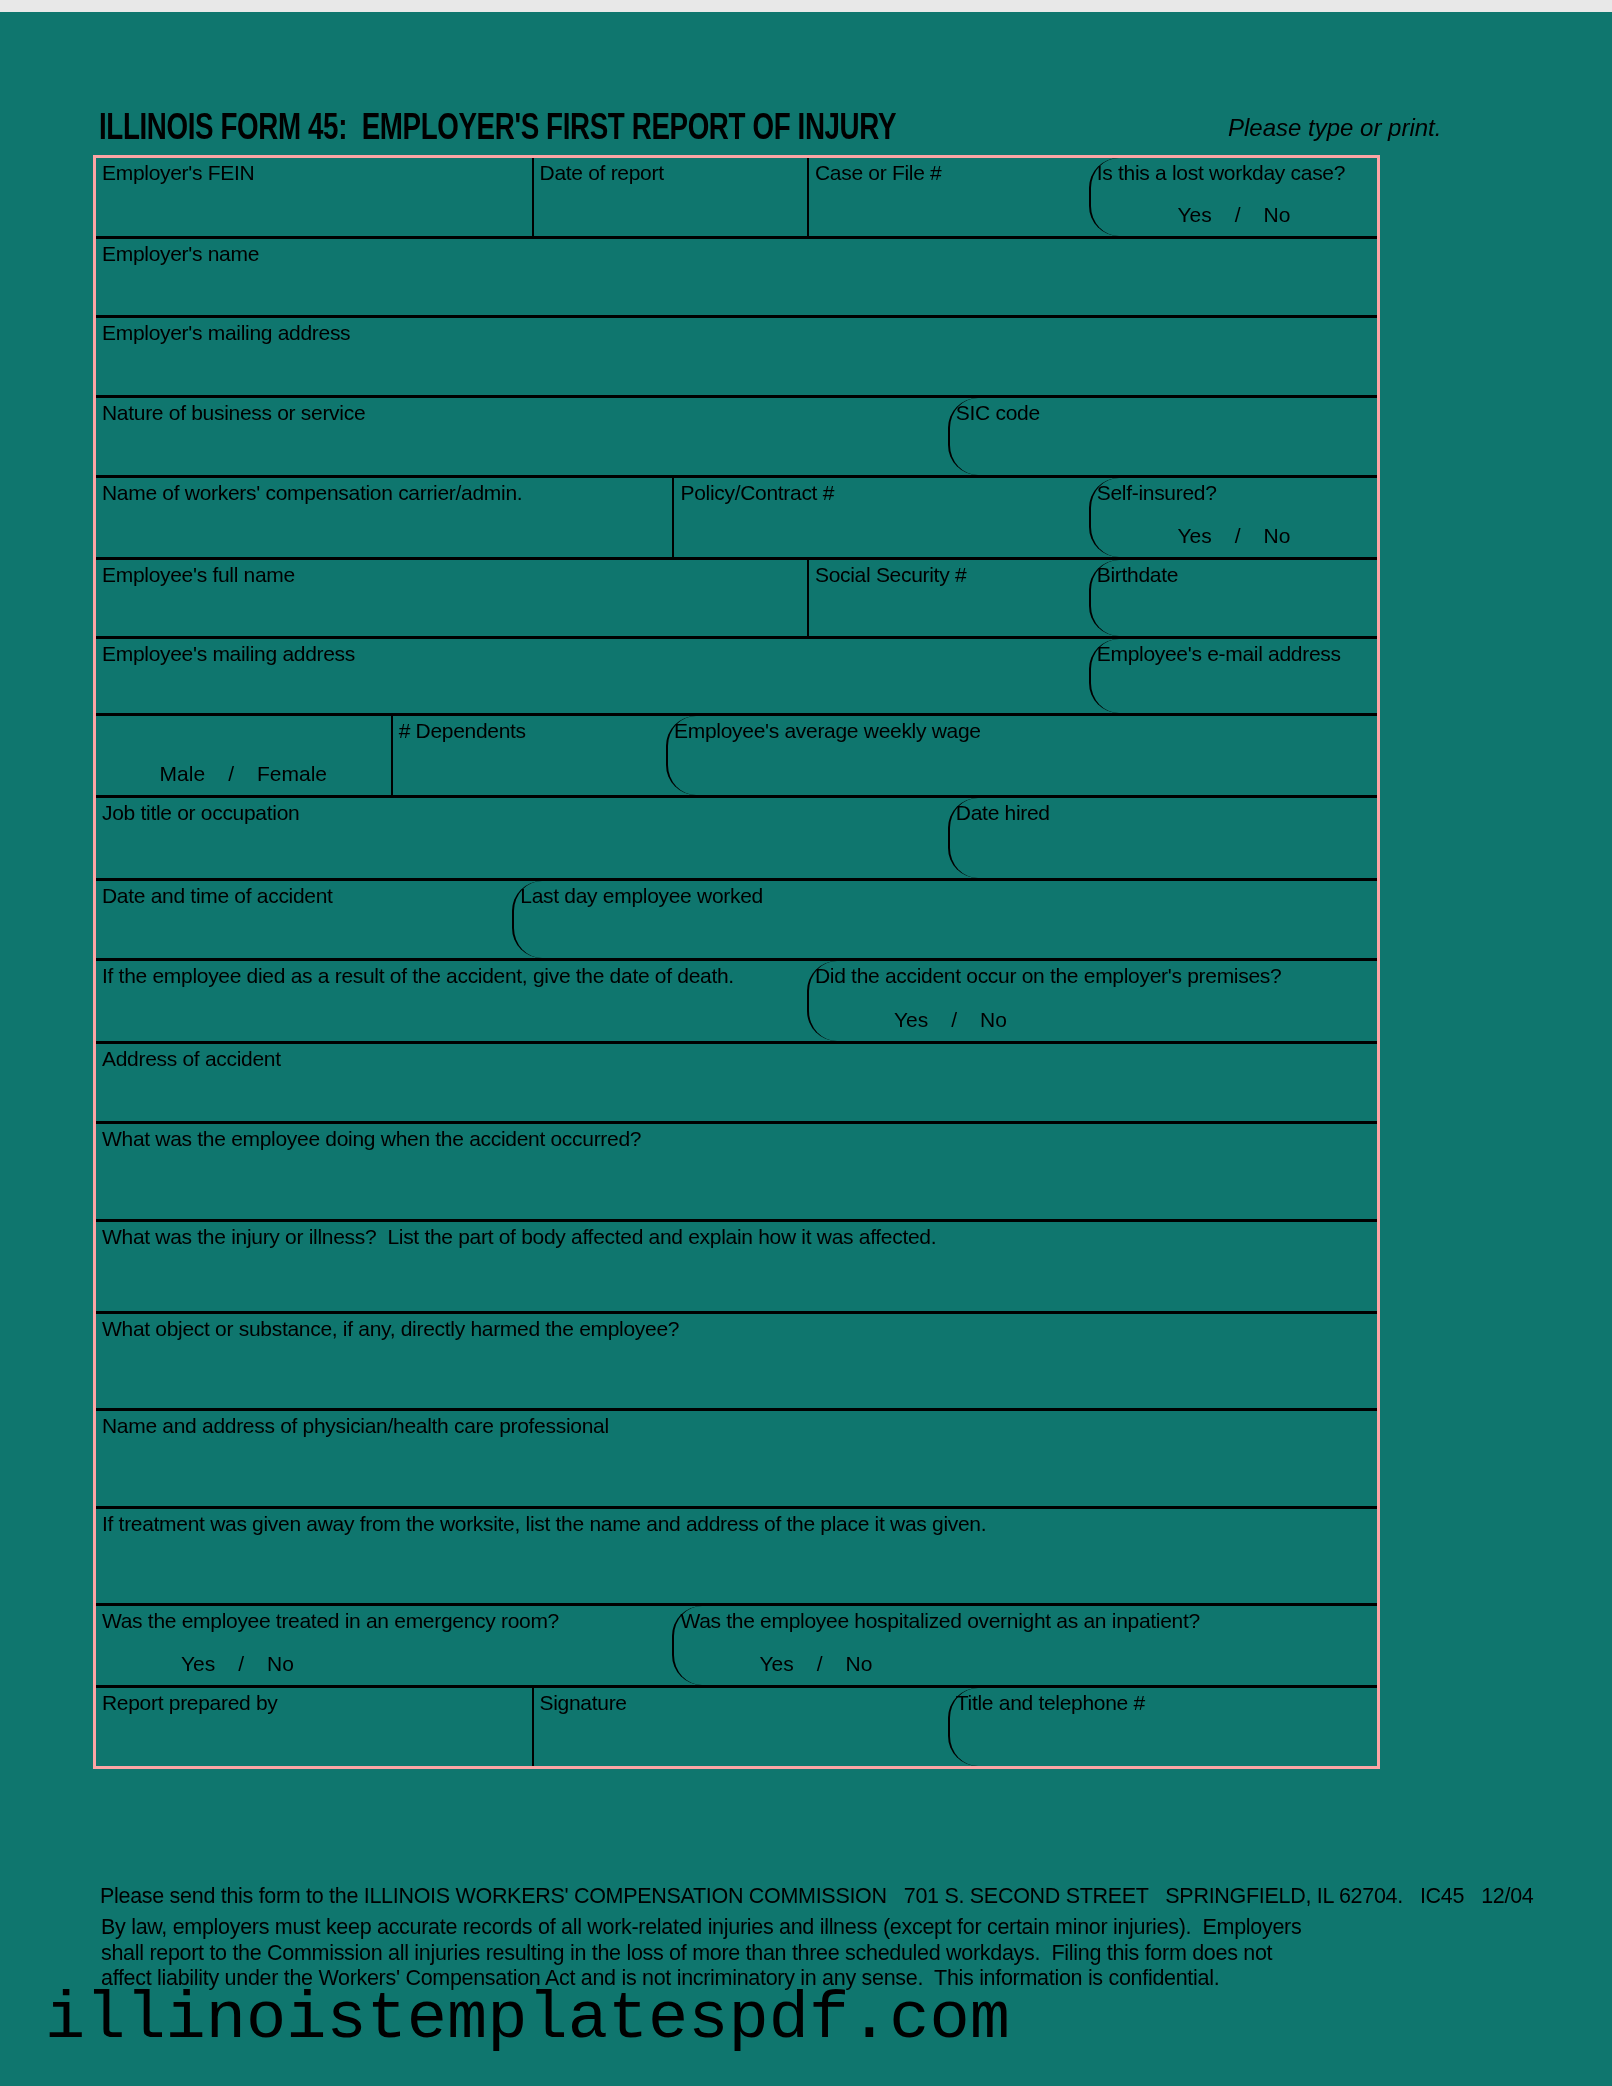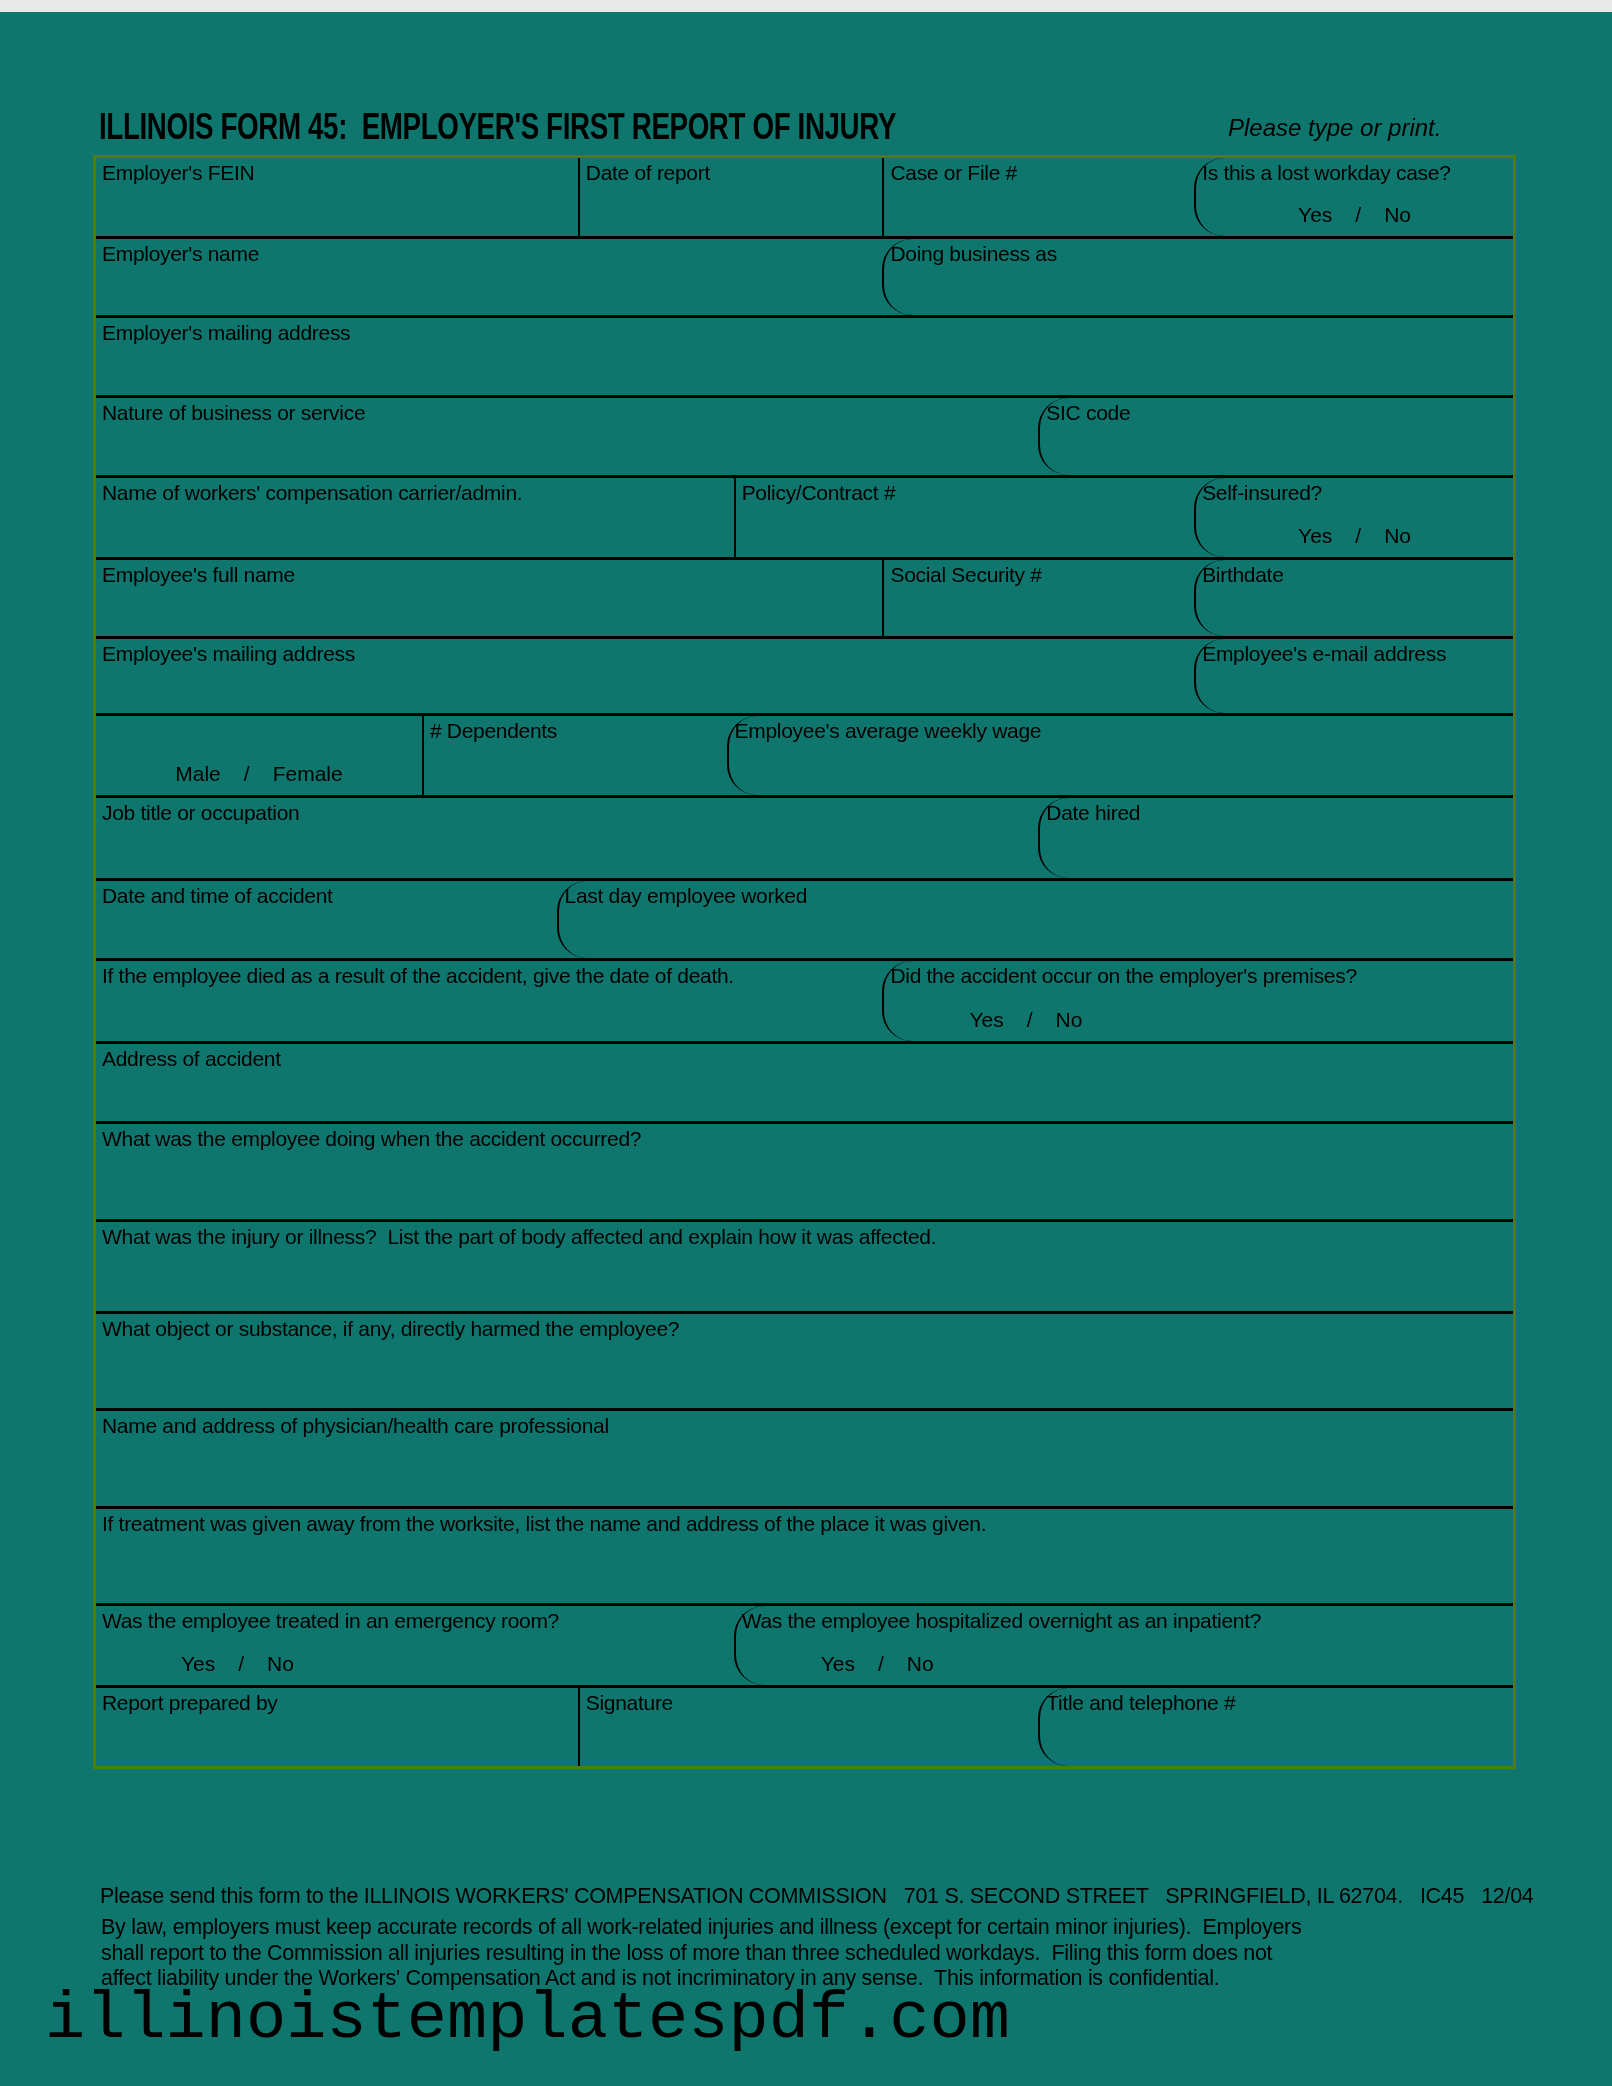--- a/index.html
+++ b/index.html
@@ -32,22 +32,22 @@
     top: 102px;
     font-size: 24px;
     font-style: italic;
     white-space: pre;
     text-align: right;
   }
   .grid {
     position: absolute;
     left: 93px;
     top: 143px;
-    width: 1423px;
-    border: 3px solid #4d7c0f;
+    width: 1287px;
+    border: 3px solid #fca5a5;
   }
   .row { display: flex; }
   .row + .row { border-top: 3px solid #000; }
   .cell { position: relative; flex: 0 0 auto; }
   .cell.grow { flex: 1 1 auto; border-radius: 30px; }
   .cell + .cell { border-left: 2px solid #000; }
   .lbl {
     position: absolute;
     top: 3px;
     left: 6px;
@@ -114,23 +114,20 @@
       <div class="cell grow">
         <span class="lbl">Is this a lost workday case?</span>
         <span class="opts opts-center"><span>Yes</span><span class="sep">/</span><span>No</span></span>
       </div>
     </div>
 
     <div class="row" style="height:79px">
       <div class="cell" style="flex-basis:55.5%">
         <span class="lbl">Employer's name</span>
       </div>
-      <div class="cell grow">
-        <span class="lbl">Doing business as</span>
-      </div>
     </div>
 
     <div class="row" style="height:80px">
       <div class="cell grow">
         <span class="lbl">Employer's mailing address</span>
       </div>
     </div>
 
     <div class="row" style="height:80px">
       <div class="cell" style="flex-basis:66.5%">

